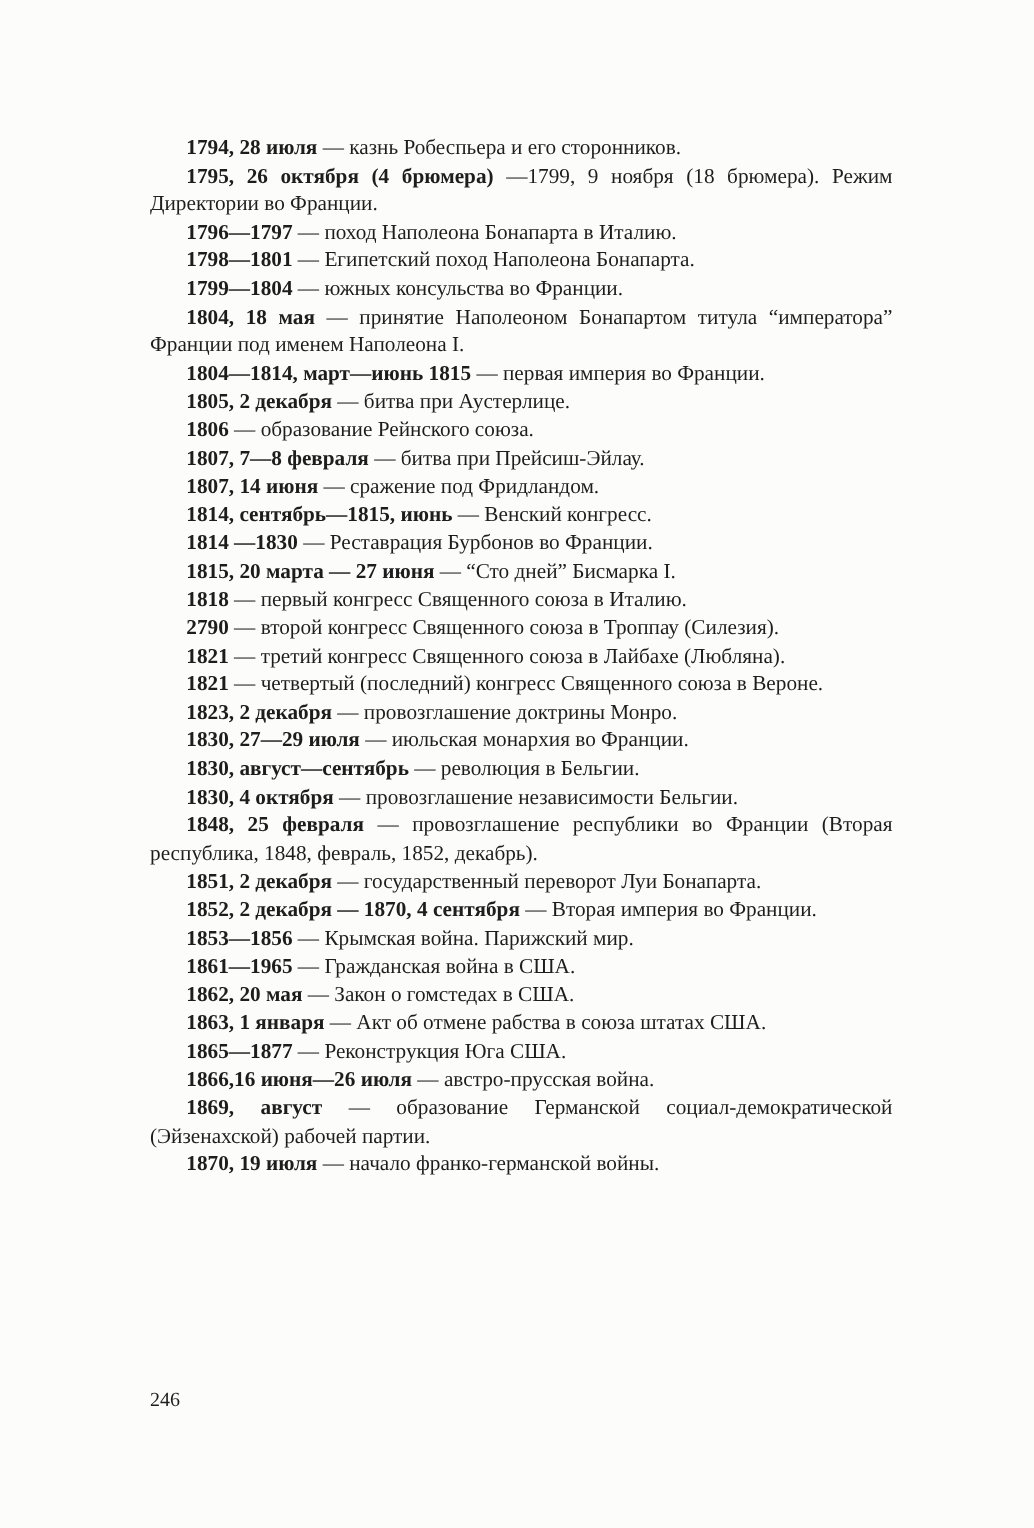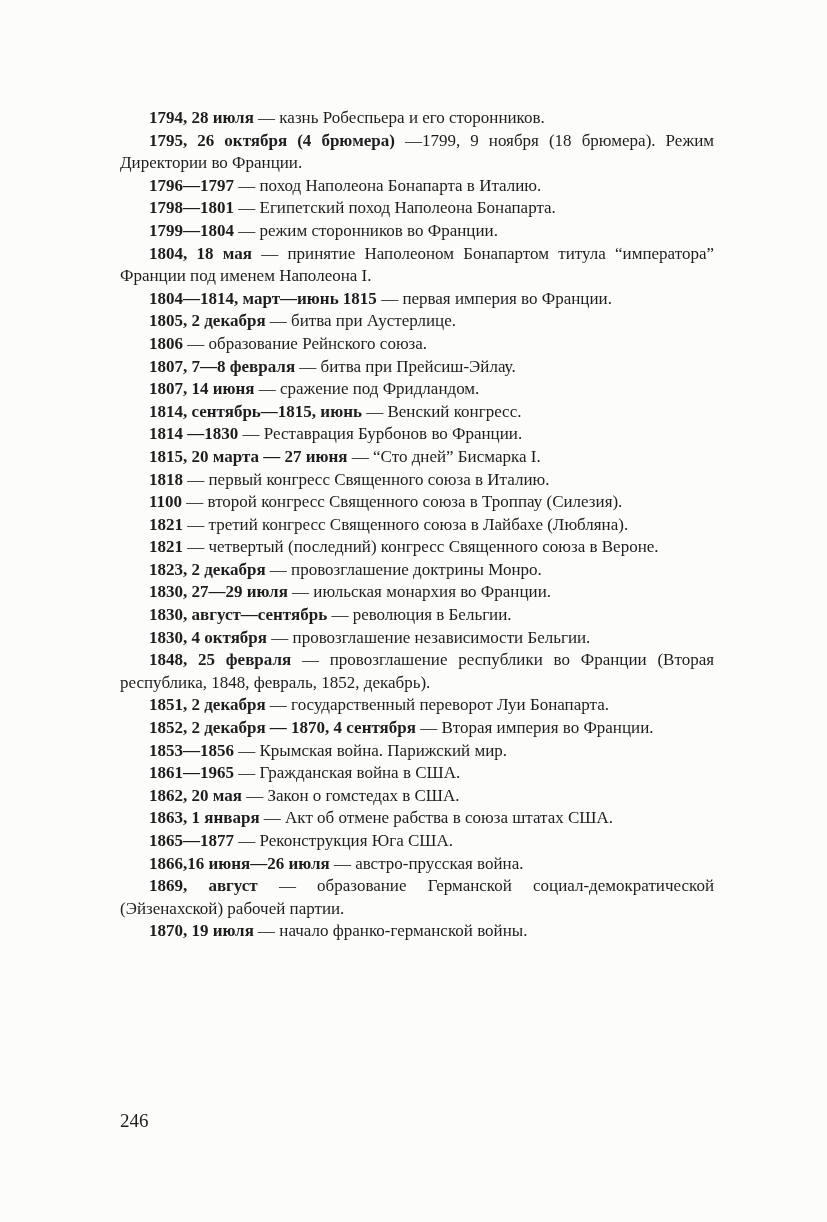--- a/index.html
+++ b/index.html
@@ -30,45 +30,45 @@
     padding: 0;
     text-indent: 29px;
   }
   .entry .date {
     font-weight: bold;
   }
   .page-number {
     position: absolute;
     left: 120px;
     top: 1110px;
-    font-size: 19px;
+    font-size: 16px;
     color: #1d1d1d;
   }
 </style>
 </head>
 <body>
 
 <div class="page">
   <div class="text-block" id="entries">
       <p class="entry"><b class="date">1794, 28 июля</b><span> — казнь Робеспьера и его сторонников.</span></p>
       <p class="entry"><b class="date">1795, 26 октября (4 брюмера)</b><span> —1799, 9 ноября (18 брюмера). Режим Директории во Франции.</span></p>
       <p class="entry"><b class="date">1796—1797</b><span> — поход Наполеона Бонапарта в Италию.</span></p>
       <p class="entry"><b class="date">1798—1801</b><span> — Египетский поход Наполеона Бонапарта.</span></p>
-      <p class="entry"><b class="date">1799—1804</b><span> — режим сторонников во Франции.</span></p>
+      <p class="entry"><b class="date">1799—1804</b><span> — южных консульства во Франции.</span></p>
       <p class="entry"><b class="date">1804, 18 мая</b><span> — принятие Наполеоном Бонапартом титула “императора” Франции под именем Наполеона I.</span></p>
       <p class="entry"><b class="date">1804—1814, март—июнь 1815</b><span> — первая империя во Франции.</span></p>
       <p class="entry"><b class="date">1805, 2 декабря</b><span> — битва при Аустерлице.</span></p>
       <p class="entry"><b class="date">1806</b><span> — образование Рейнского союза.</span></p>
       <p class="entry"><b class="date">1807, 7—8 февраля</b><span> — битва при Прейсиш-Эйлау.</span></p>
       <p class="entry"><b class="date">1807, 14 июня</b><span> — сражение под Фридландом.</span></p>
       <p class="entry"><b class="date">1814, сентябрь—1815, июнь</b><span> — Венский конгресс.</span></p>
       <p class="entry"><b class="date">1814 —1830</b><span> — Реставрация Бурбонов во Франции.</span></p>
       <p class="entry"><b class="date">1815, 20 марта — 27 июня</b><span> — “Сто дней” Бисмарка I.</span></p>
       <p class="entry"><b class="date">1818</b><span> — первый конгресс Священного союза в Италию.</span></p>
-      <p class="entry"><b class="date">1100</b><span> — второй конгресс Священного союза в Троппау (Силезия).</span></p>
+      <p class="entry"><b class="date">2790</b><span> — второй конгресс Священного союза в Троппау (Силезия).</span></p>
       <p class="entry"><b class="date">1821</b><span> — третий конгресс Священного союза в Лайбахе (Любляна).</span></p>
       <p class="entry"><b class="date">1821</b><span> — четвертый (последний) конгресс Священного союза в Вероне.</span></p>
       <p class="entry"><b class="date">1823, 2 декабря</b><span> — провозглашение доктрины Монро.</span></p>
       <p class="entry"><b class="date">1830, 27—29 июля</b><span> — июльская монархия во Франции.</span></p>
       <p class="entry"><b class="date">1830, август—сентябрь</b><span> — революция в Бельгии.</span></p>
       <p class="entry"><b class="date">1830, 4 октября</b><span> — провозглашение независимости Бельгии.</span></p>
       <p class="entry"><b class="date">1848, 25 февраля</b><span> — провозглашение республики во Франции (Вторая республика, 1848, февраль, 1852, декабрь).</span></p>
       <p class="entry"><b class="date">1851, 2 декабря</b><span> — государственный переворот Луи Бонапарта.</span></p>
       <p class="entry"><b class="date">1852, 2 декабря — 1870, 4 сентября</b><span> — Вторая империя во Франции.</span></p>
       <p class="entry"><b class="date">1853—1856</b><span> — Крымская война. Парижский мир.</span></p>

